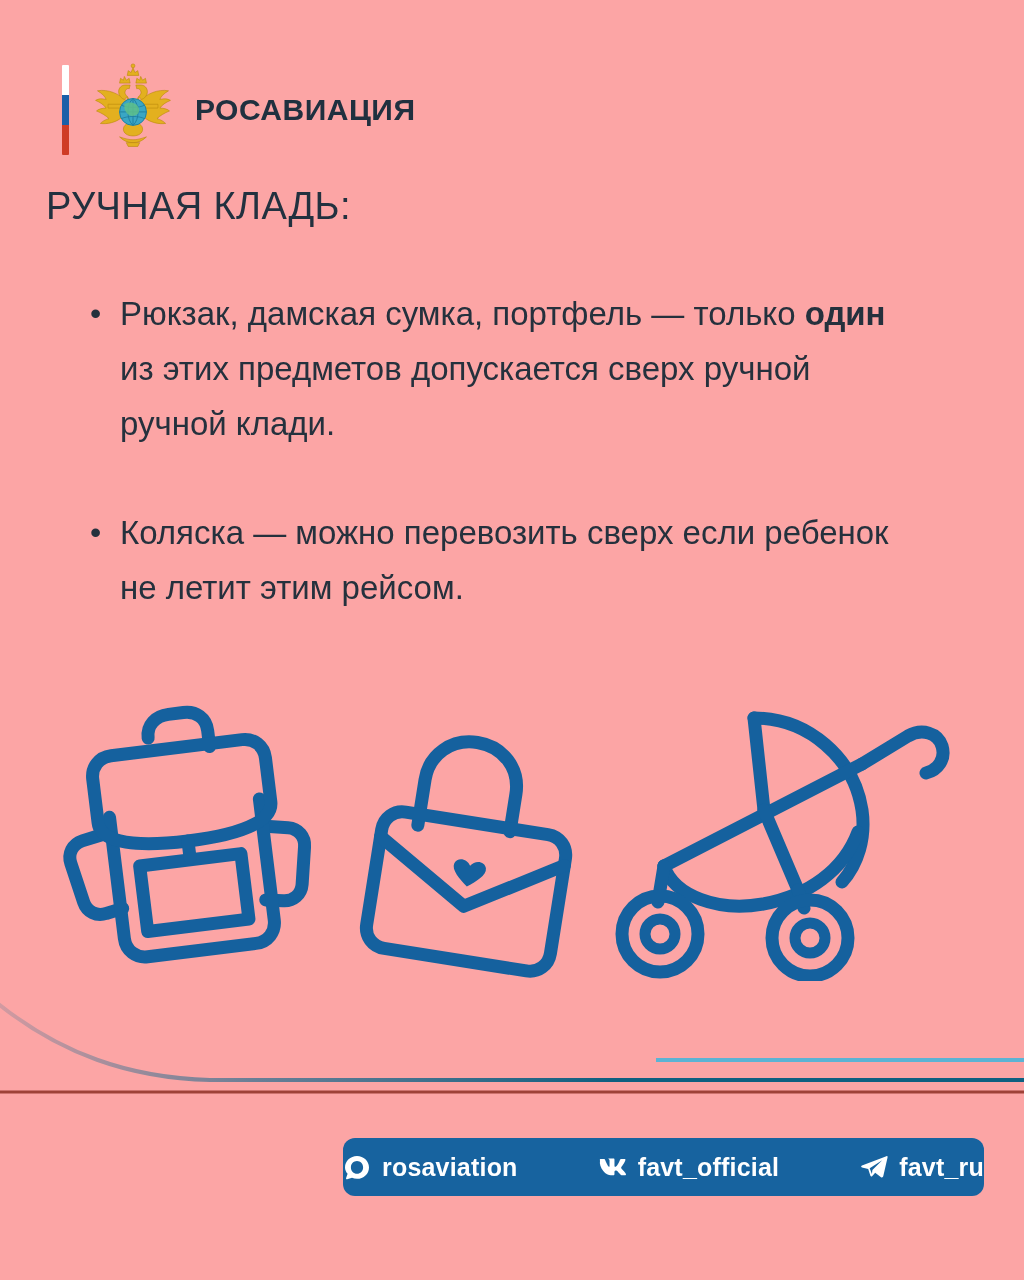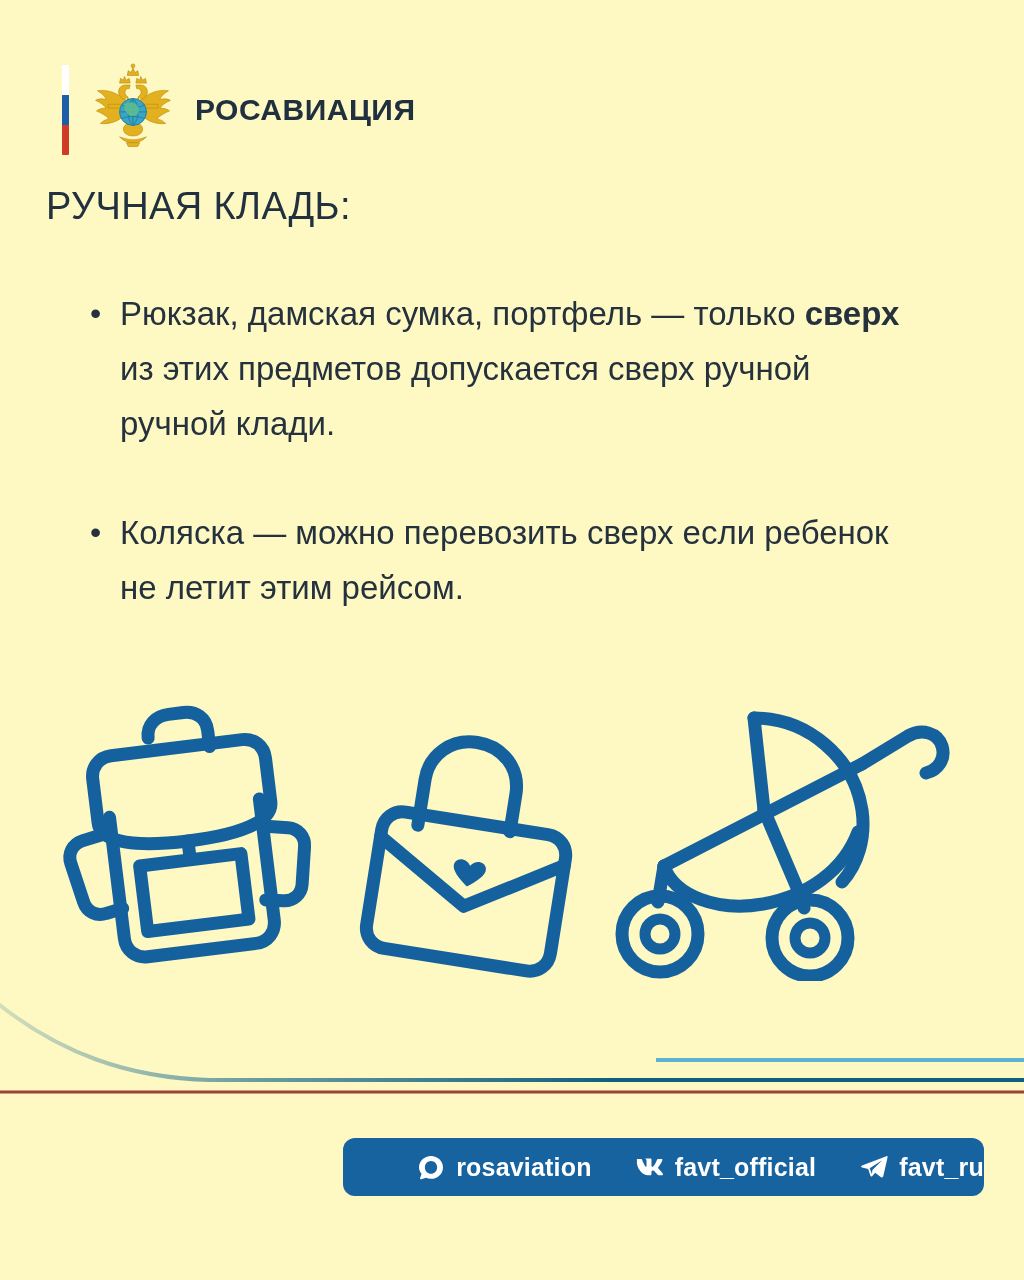--- a/index.html
+++ b/index.html
@@ -12,21 +12,21 @@
     background: #e6effb;
     font-family: "Liberation Sans", sans-serif;
     overflow: hidden;
     position: relative;
   }
 
   .page {
     position: relative;
     width: 1024px;
     height: 1280px;
-    background: #fef9c3;
+    background: #fca5a5;
     overflow: hidden;
   }
 
   
   .header {
     position: absolute;
     left: 62px;
     top: 58px;
     display: flex;
     align-items: center;
@@ -131,21 +131,21 @@
   .footer-bar {
     position: absolute;
     left: 343px;
     top: 1138px;
     width: 641px;
     height: 58px;
     background: #17639f;
     border-radius: 12px;
     display: flex;
     align-items: center;
-    justify-content: flex-end;
+    justify-content: space-between;
     gap: 44px;
   }
   .social {
     display: flex;
     align-items: center;
     gap: 11px;
   }
   .social-icon {
     width: 28px;
     height: 28px;
@@ -221,21 +221,21 @@
 
     <div class="brand-name">РОСАВИАЦИЯ</div>
   </div>
 
   <div class="title">РУЧНАЯ КЛАДЬ:</div>
 
   <div class="bullets">
 
     <div class="bullet">
       <div class="bullet-dot">•</div>
-      <div class="bullet-text"><span>Рюкзак, дамская сумка, портфель — только </span><b>сверх</b><span> из этих предметов допускается сверх ручной ручной клади.</span></div>
+      <div class="bullet-text"><span>Рюкзак, дамская сумка, портфель — только </span><b>один</b><span> из этих предметов допускается сверх ручной ручной клади.</span></div>
     </div>
 
     <div class="bullet">
       <div class="bullet-dot">•</div>
       <div class="bullet-text"><span>Коляска — можно перевозить сверх если ребенок не летит этим рейсом.</span><b></b><span></span></div>
     </div>
 
   </div>
 
   <div class="illustrations">

